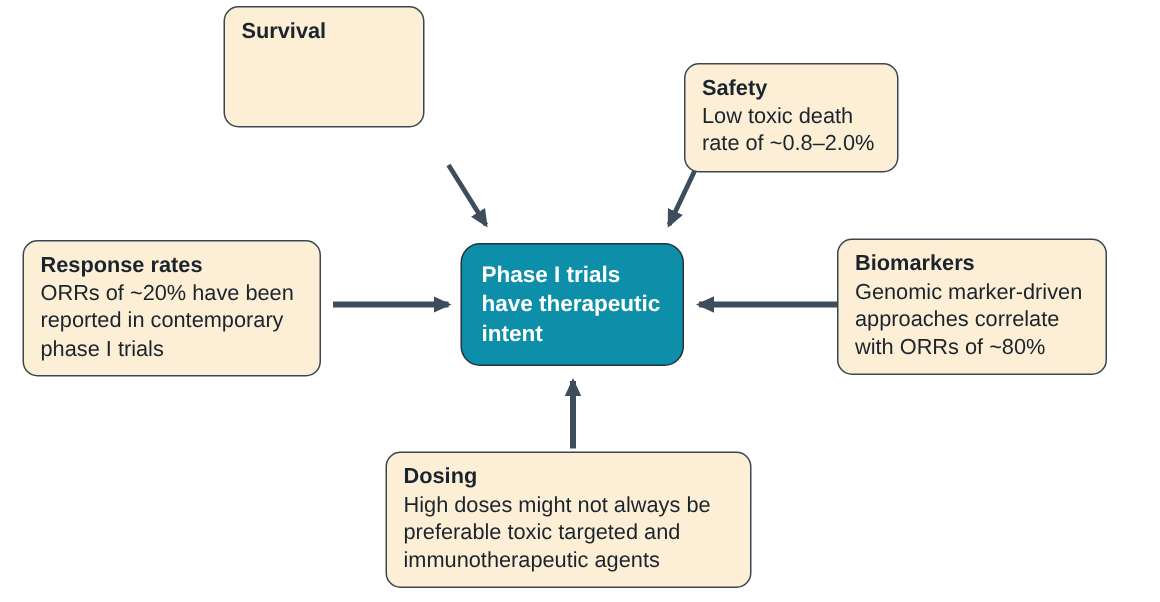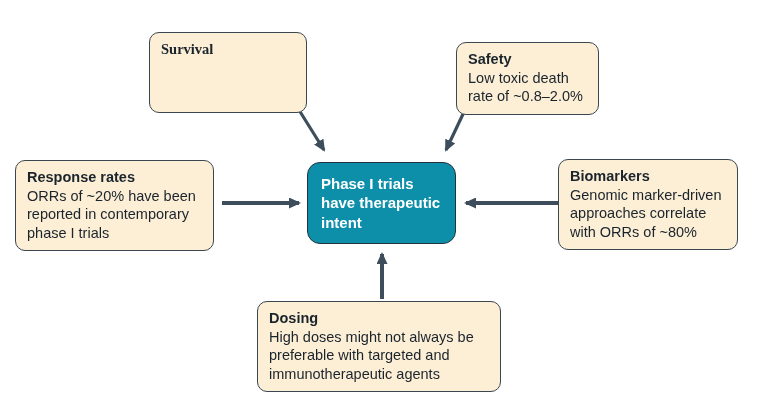--- a/index.html
+++ b/index.html
@@ -74,21 +74,21 @@
         <path class="arrow-head" d="M0,0 L12,5.5 L0,11 Z"></path>
       </marker>
     </defs>
     <line class="arrow-line" x1="299" y1="110" x2="324" y2="150" stroke-width="3.2" marker-end="url(#ah)"></line>
     <line class="arrow-line" x1="464" y1="112" x2="446" y2="150" stroke-width="3.2" marker-end="url(#ah)"></line>
     <line class="arrow-line" x1="222" y1="203" x2="299" y2="203" stroke-width="4" marker-end="url(#ah)"></line>
     <line class="arrow-line" x1="558" y1="203" x2="466" y2="203" stroke-width="4" marker-end="url(#ah)"></line>
     <line class="arrow-line" x1="382" y1="299" x2="382" y2="254" stroke-width="4" marker-end="url(#ah)"></line>
   </svg>
 
-  <div class="node" style="left:149px; top:32px; width:158px; min-height:81px;font-family:Liberation Serif, serif;">
+  <div class="node" style="left:149px; top:4px; width:134px; min-height:81px;">
     <span class="title">Survival</span>
   </div>
 
   <div class="node" style="left:456px; top:42px; width:143px; min-height:62px;">
     <span class="title">Safety</span>
     <span class="body">Low toxic death
 rate of ~0.8–2.0%</span>
   </div>
 
   <div class="node" style="left:15px; top:160px; width:199px; min-height:83px;">
@@ -101,21 +101,21 @@
   <div class="node" style="left:558px; top:159px; width:180px; min-height:88px;">
     <span class="title">Biomarkers</span>
     <span class="body">Genomic marker-driven
 approaches correlate
 with ORRs of ~80%</span>
   </div>
 
   <div class="node" style="left:257px; top:301px; width:244px; min-height:86px;">
     <span class="title">Dosing</span>
     <span class="body">High doses might not always be
-preferable with targeted and
+preferable toxic targeted and
 immunotherapeutic agents</span>
   </div>
 
   <div class="center-node" style="left:307px; top:162px; width:149px; height:82px;">Phase I trials
 have therapeutic
 intent</div>
 
 </div>
 
 </body></html>

